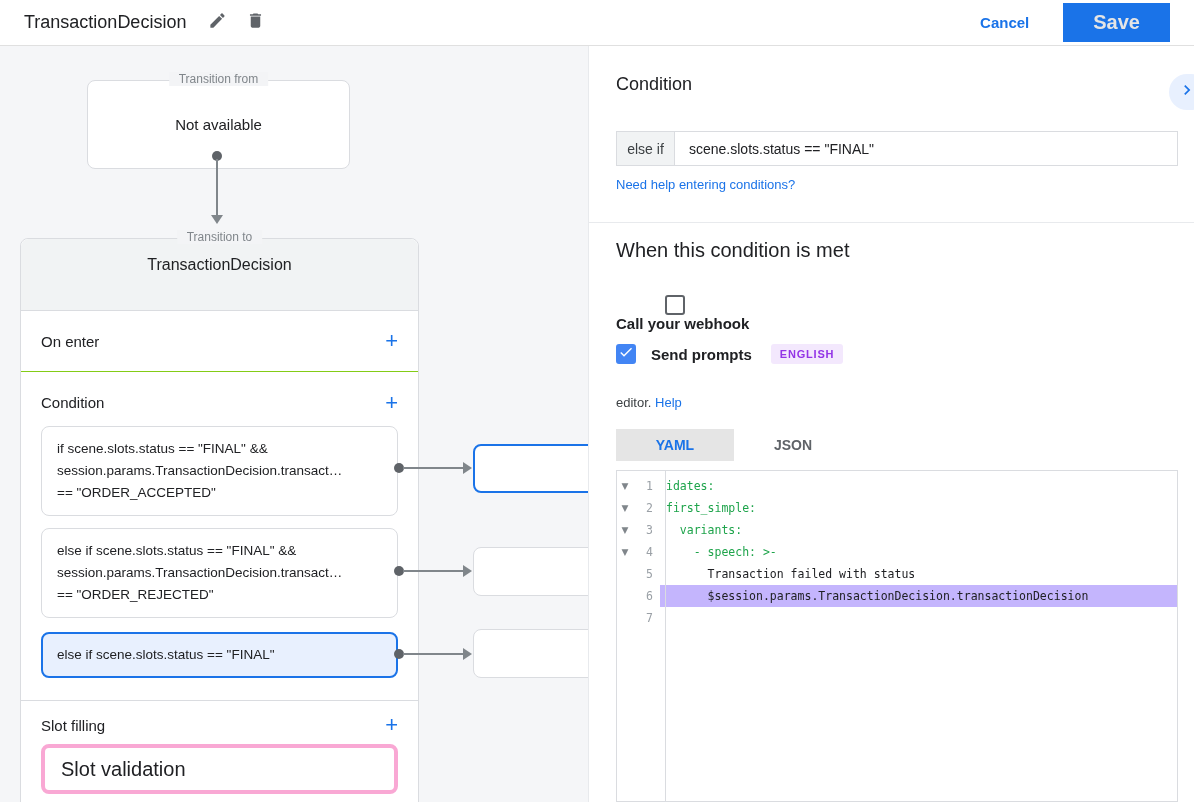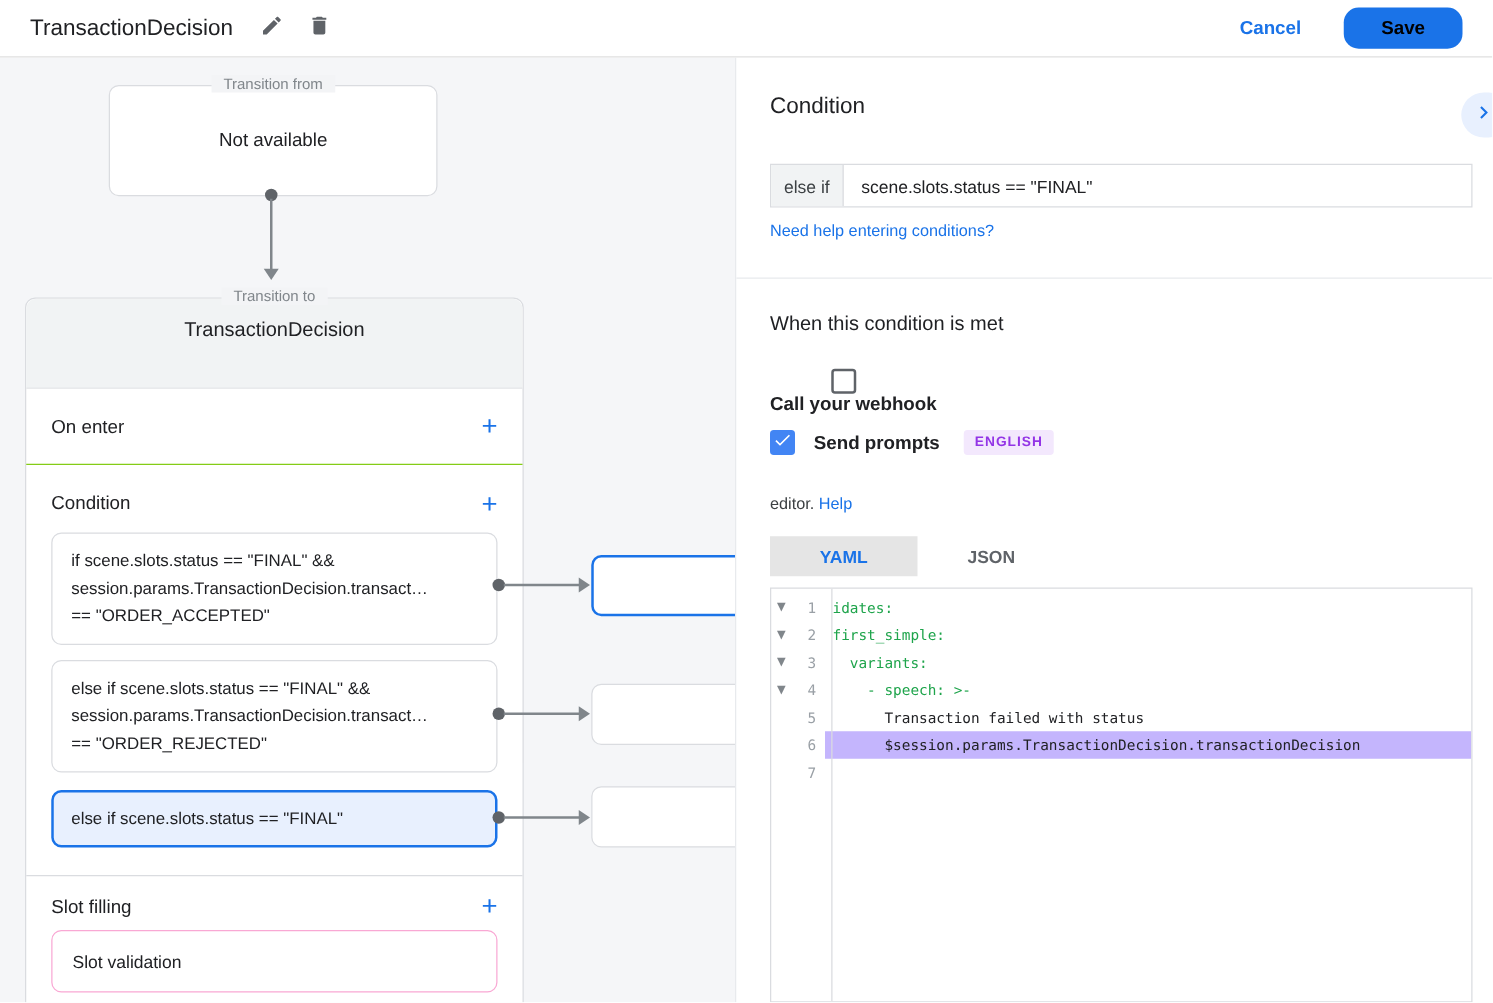--- a/index.html
+++ b/index.html
@@ -8,30 +8,30 @@
           font-family:"Liberation Sans","DejaVu Sans",sans-serif; color:#202124; }
 
   
   .topbar { position:absolute; top:0; left:0; width:1194px; height:46px; background:#fff;
             border-bottom:1px solid #e0e0e0; display:flex; align-items:center; padding:0 24px; z-index:30; }
   .topbar-title { font-size:18px; color:#202124; margin-right:20px; }
   .icon-btn { width:22px; height:22px; color:#5f6368; margin-right:16px; display:flex; align-items:center; justify-content:center; cursor:pointer; }
   .icon-btn svg { width:19px; height:19px; fill:currentColor; }
   .topbar-actions { margin-left:auto; display:flex; align-items:center; }
   .cancel-btn { color:#1a73e8; font-size:15px; font-weight:700; margin-right:34px; cursor:pointer; }
-  .save-btn { background:#1a73e8; color:#000000; font-size:15px; font-weight:700; border:none;
-              border-radius:12px; padding:8px 30px; cursor:pointer; }
+  .save-btn { background:#1a73e8; color:#e5e5e5; font-size:20px; font-weight:700; border:none;
+              border-radius:0; padding:8px 30px; cursor:pointer; }
 
   
   .canvas { position:absolute; top:46px; left:0; width:588px; height:756px; background:#f5f6f8; overflow:hidden; }
 
   .fieldset-legend { position:absolute; top:-9px; left:50%; transform:translateX(-50%); background:#f3f4f6;
                      padding:0 10px; font-size:12px; color:#80868b; white-space:nowrap; }
 
-  .from-box { position:absolute; left:87px; top:22px; width:263px; height:89px; background:#fff;
+  .from-box { position:absolute; left:87px; top:34px; width:263px; height:89px; background:#fff;
               border:1px solid #dadce0; border-radius:8px; display:flex; align-items:center; justify-content:center; }
   .from-box-text { font-size:15px; color:#202124; }
 
   .dot { position:absolute; width:10px; height:10px; border-radius:50%; background:#5f6368; }
   .vline { position:absolute; width:2px; background:#80868b; }
   .hline { position:absolute; height:2px; background:#80868b; }
   .arrow-down { position:absolute; width:0; height:0; border-left:6px solid transparent;
                 border-right:6px solid transparent; border-top:9px solid #80868b; }
   .arrow-right { position:absolute; width:0; height:0; border-top:6px solid transparent;
                  border-bottom:6px solid transparent; border-left:9px solid #80868b; }
@@ -51,22 +51,22 @@
   .cond-section { height:329px; padding:17px 20px 0; border-bottom:1px solid #dadce0; }
   .cond-header { height:27px; }
   .cond-card { border:1px solid #dadce0; border-radius:8px; background:#fff; padding:11px 15px;
                font-size:13.5px; line-height:22px; color:#202124; cursor:pointer; }
   .cond-card-1 { margin-top:10px; height:90px; }
   .cond-card-2 { margin-top:12px; height:90px; }
   .cond-card-3 { margin-top:14px; height:46px; border:2px solid #1a73e8; background:#e8f0fe;
                  display:flex; align-items:center; padding:0 14px; }
 
   .slot-section { padding:14px 20px 0; }
-  .slot-card { margin-top:9px; height:50px; border:1px solid #f9a8d4; border-radius:8px; background:#fff;
-               display:flex; align-items:center; padding:0 16px; font-size:14px; cursor:pointer; }
+  .slot-card { margin-top:9px; height:50px; border:4px solid #f9a8d4; border-radius:8px; background:#fff;
+               display:flex; align-items:center; padding:0 16px; font-size:20px; cursor:pointer; }
 
   .target-box { position:absolute; left:473px; width:140px; height:49px; background:#fff; border-radius:8px; }
   .target-selected { border:2px solid #1a73e8; }
   .target-plain { border:1px solid #dadce0; }
 
   
   .panel { position:absolute; top:46px; left:588px; width:606px; height:756px; background:#fff;
            border-left:1px solid #e8eaed; overflow:hidden; }
   .panel-h1 { position:absolute; left:27px; top:28px; font-size:18px; color:#202124; }
   .collapse-pill { position:absolute; left:580px; top:28px; width:40px; height:36px; border-radius:18px;
@@ -76,21 +76,21 @@
   .elseif-row { position:absolute; left:27px; top:85px; width:562px; height:35px; border:1px solid #dadce0;
                 display:flex; align-items:stretch; background:#fff; }
   .elseif-label { width:58px; background:#f1f3f4; border-right:1px solid #dadce0; display:flex;
                   align-items:center; justify-content:center; font-size:14px; color:#3c4043; }
   .elseif-input { flex:1; border:none; outline:none; font-size:14px; color:#202124; padding:0 14px;
                   font-family:"Liberation Sans","DejaVu Sans",sans-serif; background:transparent; }
   .help-link { position:absolute; left:27px; top:131px; font-size:13px; color:#1a73e8; cursor:pointer; }
 
   .divider { position:absolute; left:0; top:176px; width:606px; height:1px; background:#e8eaed; }
 
-  .panel-h2 { position:absolute; left:27px; top:205px; font-size:16px; color:#202124; }
+  .panel-h2 { position:absolute; left:27px; top:193px; font-size:20px; color:#202124; }
 
   .check-row { position:absolute; left:27px; display:flex; align-items:center; }
   .check-row-1 { top:249px;flex-direction:column; }
   .check-row-2 { top:298px; }
   .checkbox { width:20px; height:20px; border:2px solid #5f6368; border-radius:3px; margin-right:15px;
               flex:0 0 auto; cursor:pointer; }
   .checkbox.checked { background:#4285f4; border-color:#4285f4; display:flex; align-items:center;
                       justify-content:center; color:#fff; }
   .checkbox.checked svg { width:16px; height:16px; fill:currentColor; }
   .check-label { font-size:15px; font-weight:700; color:#202124; }

